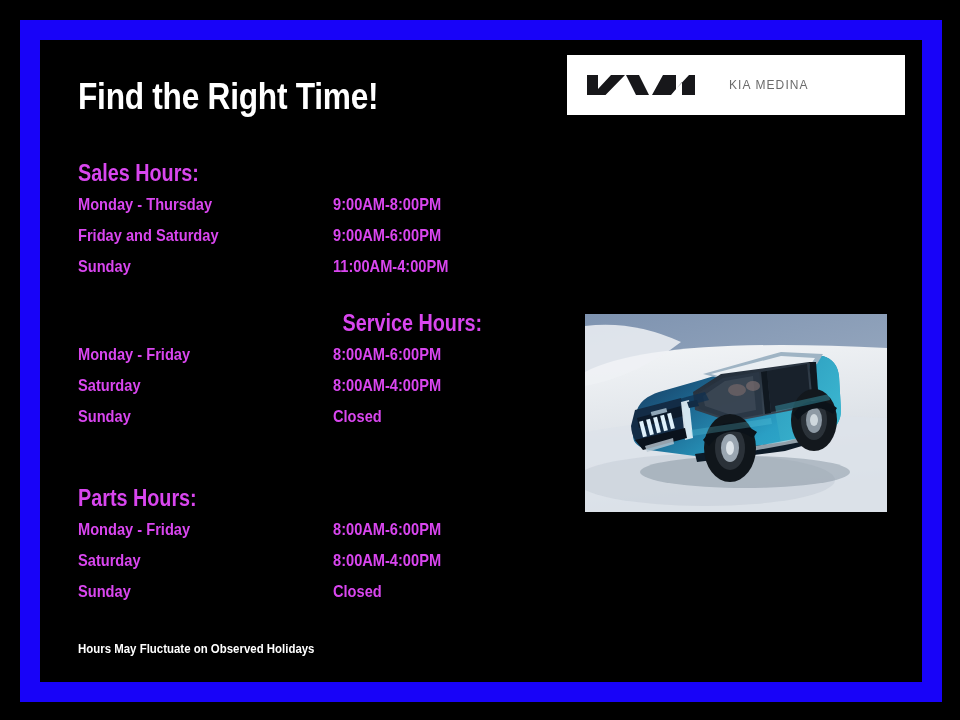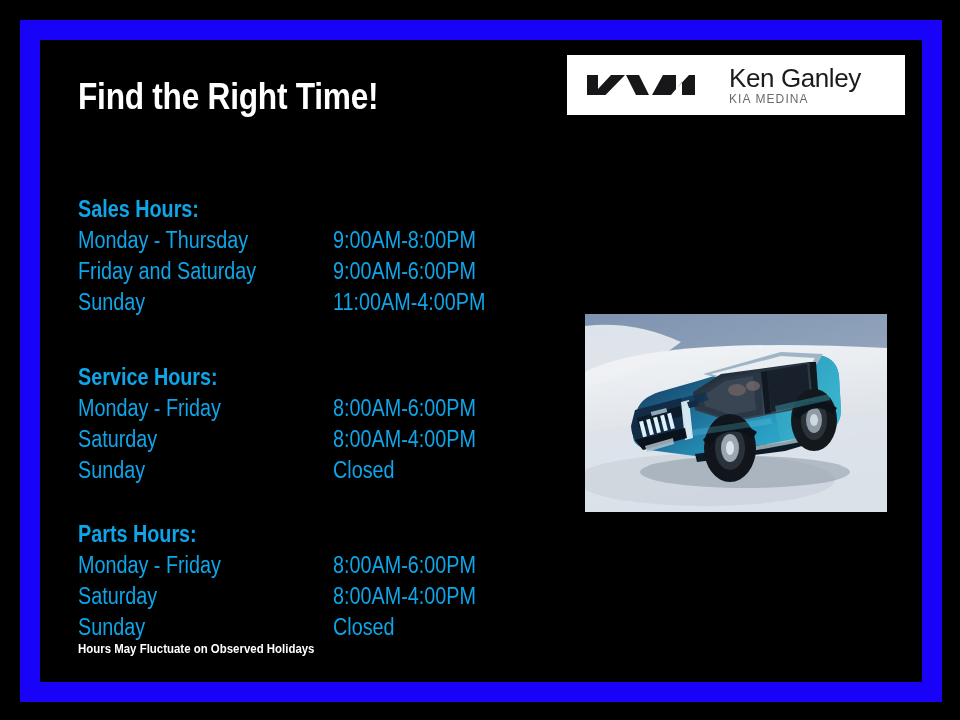--- a/index.html
+++ b/index.html
@@ -50,43 +50,42 @@
     letter-spacing: -0.3px;
     transform: scaleX(0.88);
     transform-origin: left top;
     white-space: nowrap;
   }
 
   
   .hours-block {
     position: absolute;
     left: 78px;
-    color: #0ea5e9;
+    color: #d946ef;
     width: 470px;
-    margin-top: 36px;
   }
   #sales-hours-block  { top: 158px; }
-  #service-hours-block{ top: 326px; }
+  #service-hours-block{ top: 308px; text-align: right; }
   #parts-hours-block  { top: 483px; }
 
   .block-heading {
     font-size: 23px;
     font-weight: 700;
     line-height: 31px;
     transform: scaleX(0.86);
     transform-origin: left center;
     white-space: nowrap;
   }
   .hours-row {
     display: block;
     position: relative;
     height: 31px;
     line-height: 31px;
-    font-size: 23px;
-    font-weight: 400;
+    font-size: 17px;
+    font-weight: 700;
     white-space: nowrap;
   }
   .row-day {
     position: absolute;
     left: 0;
     top: 0;
     transform: scaleX(0.86);
     transform-origin: left center;
   }
   .row-time {
@@ -223,21 +222,20 @@
 
     <div id="footnote">Hours May Fluctuate on Observed Holidays</div>
 
     <div id="dealer-logo">
       <svg id="kia-mark" viewBox="0 0 232 56" aria-hidden="true">
         <path fill="#17171a" d="M8 8 L30 8 L30 36 L56 8 L84 8 L45 48 L8 48 Z"></path>
         <path fill="#17171a" d="M86 8 L112 8 L132 48 L106 48 Z"></path>
         <path fill="#17171a" d="M138 48 L160 8 L186 8 L186 36 L212 8 L224 8 L224 48 L198 48 L198 22 L176 48 Z"></path>
       </svg>
       <div id="logo-text">
-        <div id="logo-name">Ken Ganley</div>
         <div id="logo-sub">KIA MEDINA</div>
       </div>
     </div>
 
     <div id="vehicle-photo">
       <svg width="302" height="198" viewBox="0 0 302 198" aria-hidden="true">
         <defs>
           <linearGradient id="skyGrad" x1="0" y1="0" x2="0.4" y2="1">
             <stop offset="0" stop-color="#7e93b0"></stop>
             <stop offset="1" stop-color="#a6b5c8"></stop>

